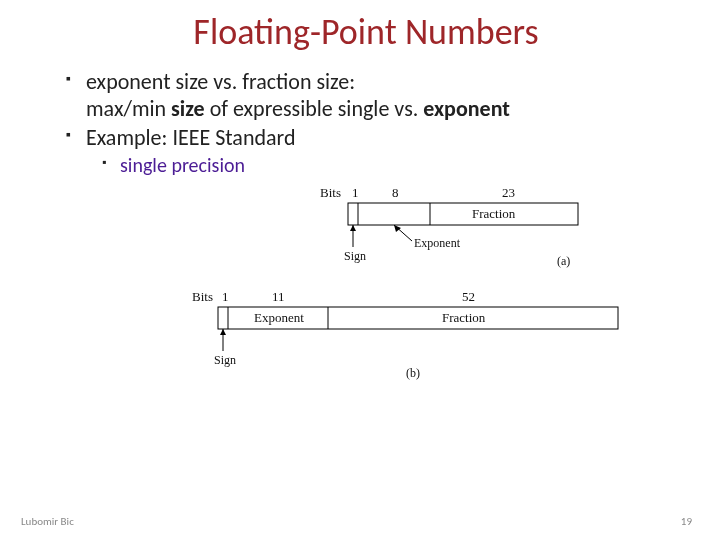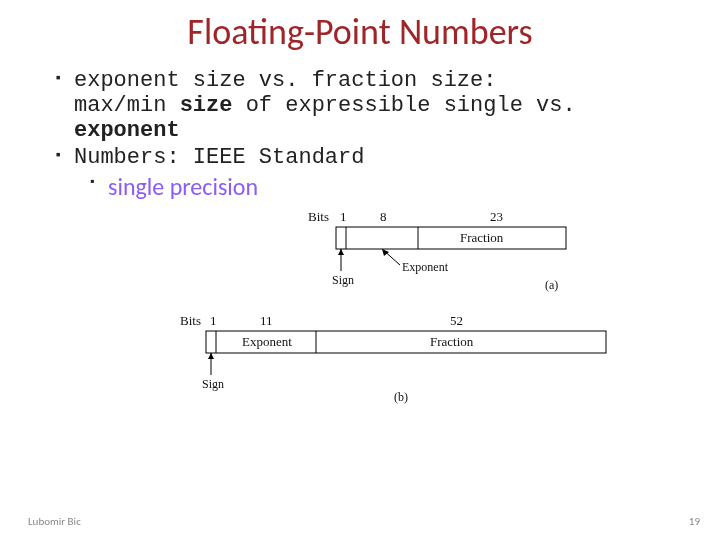--- a/index.html
+++ b/index.html
@@ -7,54 +7,53 @@
     width: 720px;
     height: 540px;
     background: #fff;
     font-family: Calibri, Arial, sans-serif;
     position: relative;
     overflow: hidden;
   }
   .slide {
     width: 100%;
     height: 100%;
-    padding: 10px 30px 0 30px;
+    padding: 10px 30px 0 42px;
     position: relative;
   }
   .title {
     color: #9e2629;
     font-size: 36px;
     font-weight: 400;
     text-align: center;
     margin-bottom: 14px;
     font-family: Calibri, Arial, sans-serif;
   }
   .bullet-1 {
     font-size: 22px;
     color: #222;
     margin-left: 24px;
     margin-bottom: 2px;
     position: relative;
     padding-left: 20px;
-    font-family: Liberation Mono, monospace;
   }
   .bullet-1::before {
     content: "▪";
     position: absolute;
     left: 0;
     top: 2px;
     font-size: 14px;
     color: #222;
   }
   .bullet-1 .line2 {
     display: block;
   }
   .bullet-2 {
-    font-size: 24px;
-    color: #8b5cf6;
+    font-size: 20px;
+    color: #4c1d95;
     margin-left: 60px;
     margin-bottom: 6px;
     position: relative;
     padding-left: 18px;
   }
   .bullet-2::before {
     content: "▪";
     position: absolute;
     left: 0;
     top: 2px;
@@ -76,28 +75,28 @@
     font-size: 13px;
     fill: #111;
   }
   .dlabel-sm {
     font-family: "Times New Roman", serif;
     font-size: 12px;
     fill: #111;
   }
   .footer-left {
     position: absolute;
-    left: 28px;
+    left: 21px;
     bottom: 12px;
     font-size: 11px;
     color: #888;
   }
   .footer-right {
     position: absolute;
-    right: 20px;
+    right: 28px;
     bottom: 12px;
     font-size: 11px;
     color: #888;
     margin-top: 28px;
   }
 </style>
 </head>
 <body>
 
 <div class="slide">
@@ -105,21 +104,21 @@
   <h1 class="title">Floating-Point Numbers</h1>
 
   <div class="bullet-1">
     <span>exponent size vs. fraction size:</span>
     <span class="line2">
       <span>max/min </span><b>size</b><span> of expressible single vs. </span><b>exponent</b>
     </span>
   </div>
 
   <div class="bullet-1">
-    <span>Numbers: IEEE Standard</span>
+    <span>Example: IEEE Standard</span>
   </div>
 
   <div class="bullet-2">
     <span>single precision</span>
   </div>
 
   <div class="diagram-a">
     <svg width="300" height="90">
 
       <text x="18" y="14" class="dlabel">Bits</text>

